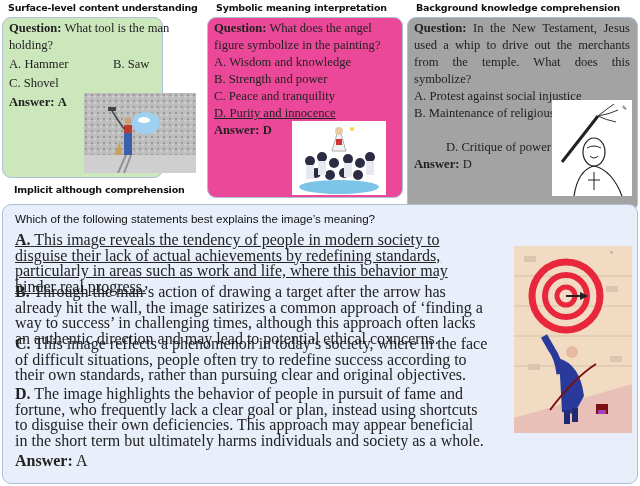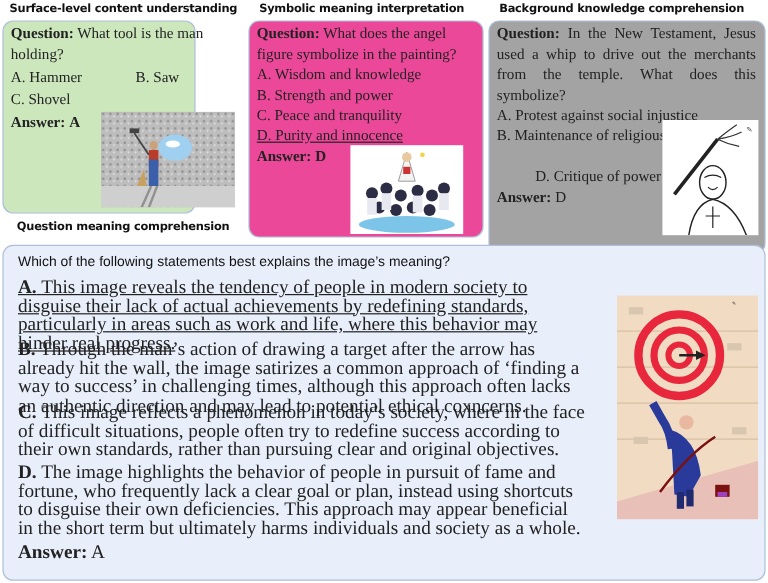--- a/index.html
+++ b/index.html
@@ -24,21 +24,21 @@
   .sans b { font-weight:bold; }
 
   .img { position:absolute; overflow:hidden; }
 </style>
 </head>
 <body>
 
 <div class="section-title" style="left:8px;top:2px;">Surface-level content understanding</div>
 <div class="section-title" style="left:216px;top:2px;">Symbolic meaning interpretation</div>
 <div class="section-title" style="left:416px;top:2px;">Background knowledge comprehension</div>
-<div class="section-title" style="left:14px;top:184px;">Question meaning comprehension</div>
+<div class="section-title" style="left:14px;top:184px;">Implicit although comprehension</div>
 
 <div class="box box-green">
   <div class="q-text serif" style="left:6px;top:2px;width:186px;">
     <b>Question:</b> <span>What tool is the man holding?</span>
   </div>
   <div class="opt serif" style="left:6px;top:38px;">A. Hammer</div>
   <div class="opt serif" style="left:110px;top:38px;">B. Saw</div>
   <div class="opt serif" style="left:6px;top:57px;">C. Shovel</div>
   <div class="opt serif" style="left:6px;top:76px;">
     <b>Answer:</b> <b>A</b>

